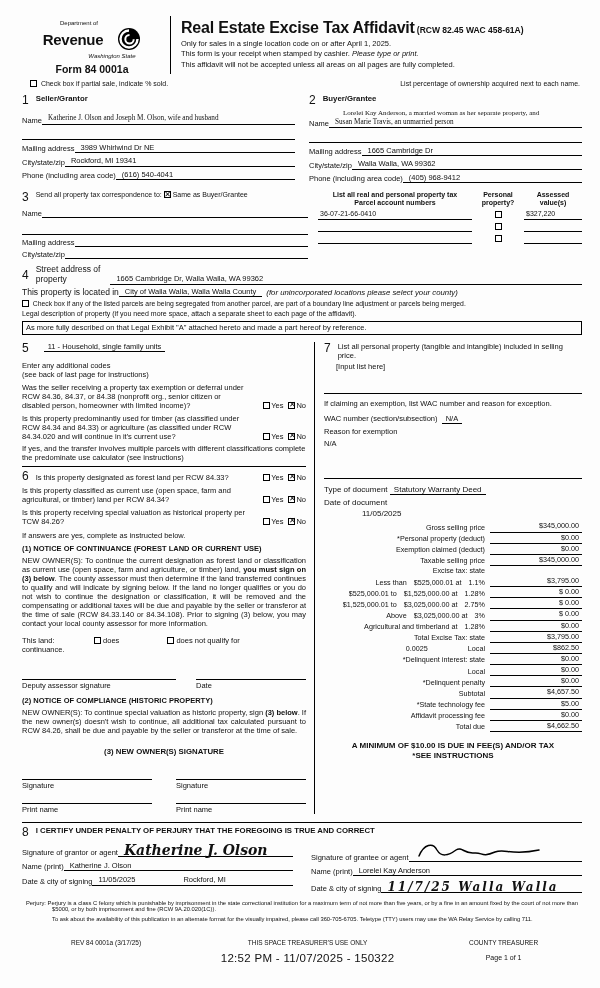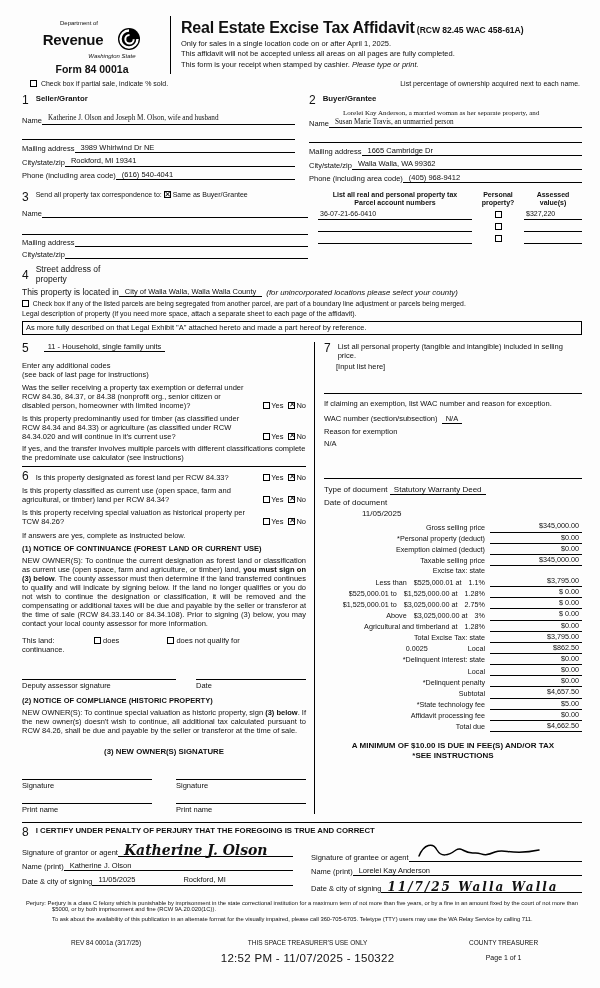--- a/index.html
+++ b/index.html
@@ -115,22 +115,22 @@
       <div class="wa-state">Washington State</div>
       <div class="form-no">Form 84 0001a</div>
     </div>
     <div class="hdr-div"></div>
     <div class="title-block">
       <div>
         <span class="title">Real Estate Excise Tax Affidavit</span>
         <span class="title-rcw">(RCW 82.45 WAC 458-61A)</span>
       </div>
       <div class="hnote">Only for sales in a single location code on or after April 1, 2025.</div>
+      <div class="hnote"><span>This form is your receipt when stamped by cashier.</span> <i>Please type or print.</i></div>
       <div class="hnote">This affidavit will not be accepted unless all areas on all pages are fully completed.</div>
-      <div class="hnote"><span>This form is your receipt when stamped by cashier.</span> <i>Please type or print.</i></div>
     </div>
   </div>
 
   <div class="partial-row">
     <span><span class="cb"></span>&nbsp;&nbsp;<span>Check box if partial sale, indicate % sold.</span></span>
     <span>List percentage of ownership acquired next to each name.</span>
   </div>
 
   <div class="two-col s12">
     <div class="col">
@@ -234,20 +234,21 @@
         <div class="pcol2"><span class="cb"></span></div>
         <div class="pcol3 pline"></div>
       </div>
     </div>
   </div>
 
   <div class="s4">
     <div class="row" style="align-items:flex-start;">
       <span class="num" style="margin-top:4px;">4</span>
       <span style="font-size:8.5px; line-height:1.15; white-space:nowrap;"><span><span>Street address of</span><br><span>property</span></span></span>
+      <span class="fill" style="margin-left:10px; align-self:flex-end;">1665 Cambridge Dr, Walla Walla, WA 99362</span>
     </div>
     <div class="row" style="margin-top:2px;">
       <span style="font-size:8.5px; white-space:nowrap;">This property is located in</span>
       <span style="border-bottom:1px solid #000; padding:0 6px; white-space:nowrap;">City of Walla Walla, Walla Walla County</span>
       <span style="font-style:italic; font-size:7.8px; margin-left:4px; white-space:nowrap;">(for unincorporated locations please select your county)</span>
     </div>
     <div class="small68" style="margin-top:3px;"><span class="cb"></span>&nbsp;&nbsp;<span>Check box if any of the listed parcels are being segregated from another parcel, are part of a boundary line adjustment or parcels being merged.</span></div>
     <div style="margin-top:2px; font-size:7px;">Legal description of property (if you need more space, attach a separate sheet to each page of the affidavit).</div>
     <div class="legal-box">As more fully described on that Legal Exhibit "A" attached hereto and made a part hereof by reference.</div>
   </div>

